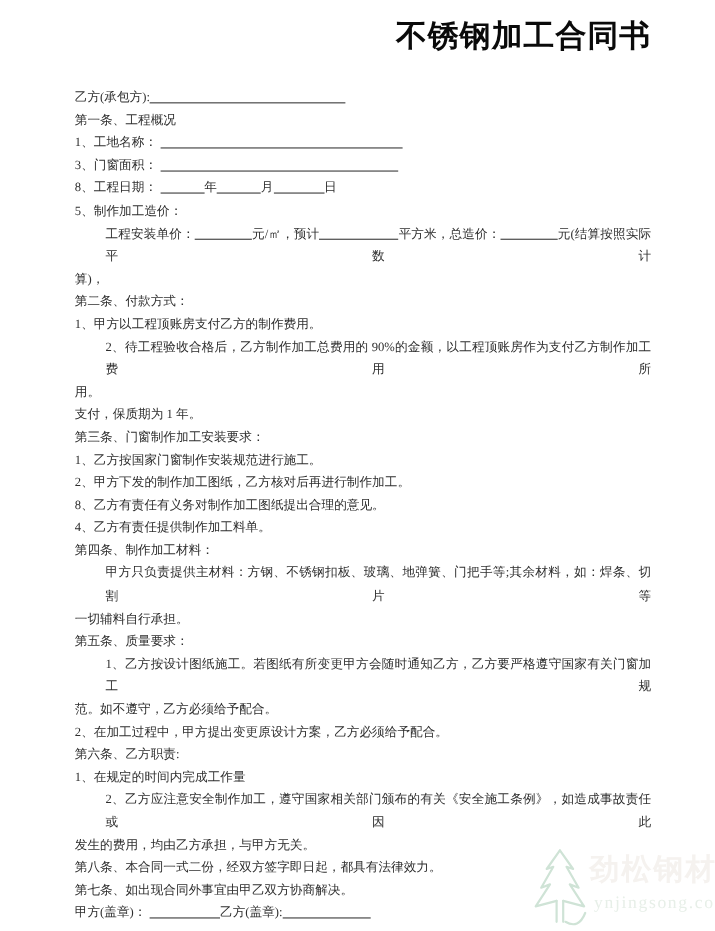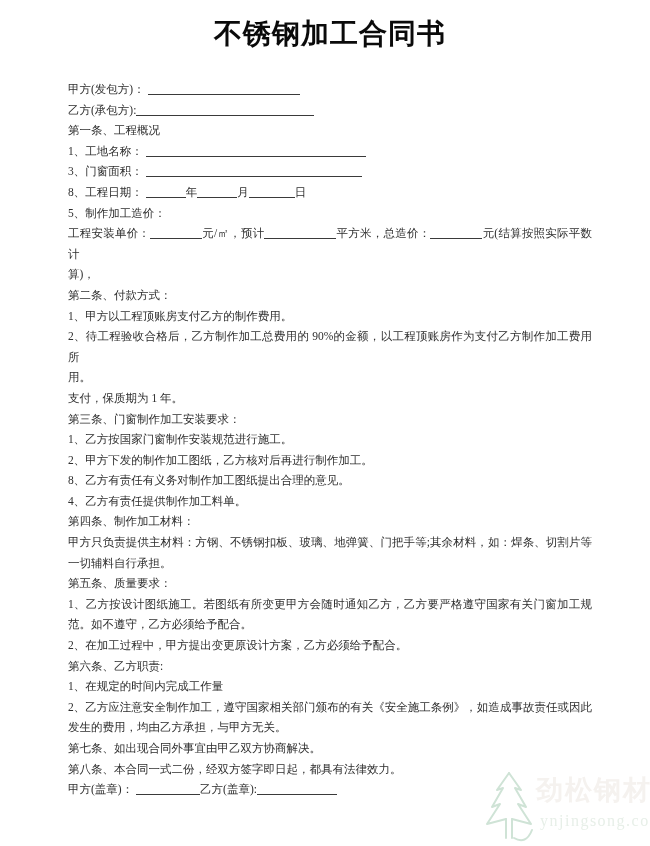--- a/index.html
+++ b/index.html
@@ -17,40 +17,41 @@
   }
   .doc {
     position: absolute;
     left: 68px;
     top: 0;
     width: 524px;
   }
   .doc-title {
     margin: 0;
     padding-top: 14px;
-    text-align: center;
+    text-align: right;
     font-size: 28px;
     line-height: 40px;
     font-weight: 700;
     color: #0a0a0a;
     letter-spacing: 1px;
   }
   .content {
     margin-top: 25px;
   }
   .line {
     font-size: 11.5px;
     line-height: 20.6px;
     min-height: 20.6px;
     color: #2e2e2e;
     white-space: pre-wrap;
   }
   .line.justify {
     text-align: justify;
     text-align-last: justify;
+    margin-left: 28px;
   }
   .blank {
     display: inline-block;
     height: 12px;
     border-bottom: 1px solid #3a3a3a;
     vertical-align: -2px;
   }
   
   .watermark {
     position: absolute;
@@ -87,21 +88,20 @@
     color: #e7efe8;
     white-space: nowrap;
   }
 </style>
 </head>
 <body>
 
 <div class="doc">
   <h1 class="doc-title">不锈钢加工合同书</h1>
   <div class="content">
-      <div class="line"><span class="seg-text">甲方(发包方)： </span><span class="blank" style="width: 152px;"></span></div>
       <div class="line"><span class="seg-text">乙方(承包方):</span><span class="blank" style="width: 178px;"></span></div>
       <div class="line"><span class="seg-text">第一条、工程概况</span></div>
       <div class="line"><span class="seg-text">1、工地名称： </span><span class="blank" style="width: 220px;"></span></div>
       <div class="line"><span class="seg-text">3、门窗面积： </span><span class="blank" style="width: 216px;"></span></div>
       <div class="line"><span class="seg-text">8、工程日期： </span><span class="blank" style="width: 40px;"></span><span class="seg-text">年</span><span class="blank" style="width: 40px;"></span><span class="seg-text">月</span><span class="blank" style="width: 46px;"></span><span class="seg-text">日</span></div>
       <div class="line"><span class="seg-text">5、制作加工造价：</span></div>
       <div class="line justify"><span class="seg-text">工程安装单价：</span><span class="blank" style="width: 52px;"></span><span class="seg-text">元/㎡，预计</span><span class="blank" style="width: 72px;"></span><span class="seg-text">平方米，总造价：</span><span class="blank" style="width: 52px;"></span><span class="seg-text">元(结算按照实际平数计</span></div>
       <div class="line"><span class="seg-text">算)，</span></div>
       <div class="line"><span class="seg-text">第二条、付款方式：</span></div>
       <div class="line"><span class="seg-text">1、甲方以工程顶账房支付乙方的制作费用。</span></div>
@@ -117,22 +117,22 @@
       <div class="line justify"><span class="seg-text">甲方只负责提供主材料：方钢、不锈钢扣板、玻璃、地弹簧、门把手等;其余材料，如：焊条、切割片等</span></div>
       <div class="line"><span class="seg-text">一切辅料自行承担。</span></div>
       <div class="line"><span class="seg-text">第五条、质量要求：</span></div>
       <div class="line justify"><span class="seg-text">1、乙方按设计图纸施工。若图纸有所变更甲方会随时通知乙方，乙方要严格遵守国家有关门窗加工规</span></div>
       <div class="line"><span class="seg-text">范。如不遵守，乙方必须给予配合。</span></div>
       <div class="line"><span class="seg-text">2、在加工过程中，甲方提出变更原设计方案，乙方必须给予配合。</span></div>
       <div class="line"><span class="seg-text">第六条、乙方职责:</span></div>
       <div class="line"><span class="seg-text">1、在规定的时间内完成工作量</span></div>
       <div class="line justify"><span class="seg-text">2、乙方应注意安全制作加工，遵守国家相关部门颁布的有关《安全施工条例》，如造成事故责任或因此</span></div>
       <div class="line"><span class="seg-text">发生的费用，均由乙方承担，与甲方无关。</span></div>
+      <div class="line"><span class="seg-text">第八条、本合同一式二份，经双方签字即日起，都具有法律效力。</span></div>
       <div class="line"><span class="seg-text">第七条、如出现合同外事宜由甲乙双方协商解决。</span></div>
-      <div class="line"><span class="seg-text">第八条、本合同一式二份，经双方签字即日起，都具有法律效力。</span></div>
       <div class="line"><span class="seg-text">甲方(盖章)： </span><span class="blank" style="width: 64px;"></span><span class="seg-text">乙方(盖章):</span><span class="blank" style="width: 80px;"></span></div>
     </div>
 </div>
 
 <div class="watermark">
   <svg class="wm-tree" width="54" height="76" viewBox="0 0 54 76">
     <g fill="none" stroke="#cfe3d6" stroke-width="2" stroke-linejoin="round" stroke-linecap="round">
       <path d="M27 3 L15 20 L21 18 L10 37 L18 34 L5 54 L24 49"></path>
       <path d="M27 3 L39 20 L33 18 L44 37 L36 34 L49 54 L30 49"></path>
       <path d="M24 49 L24 68 M30 49 L30 68"></path>

